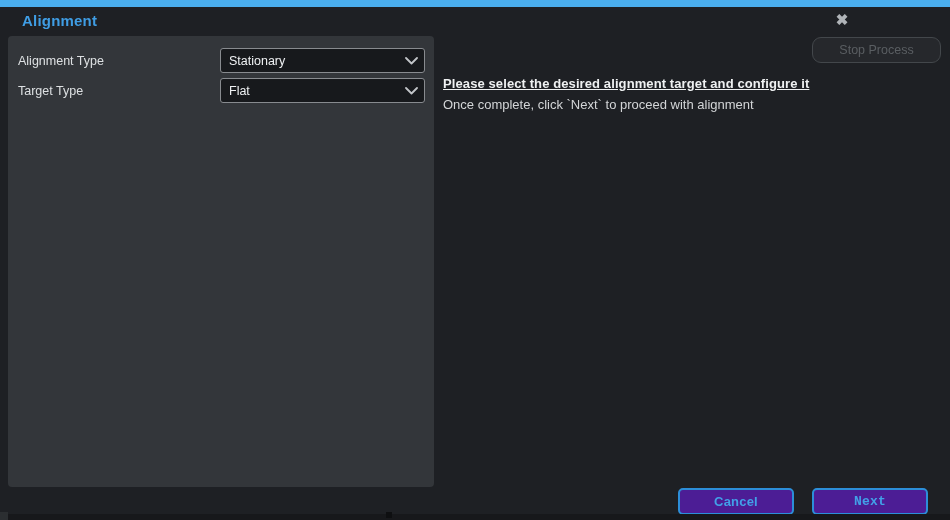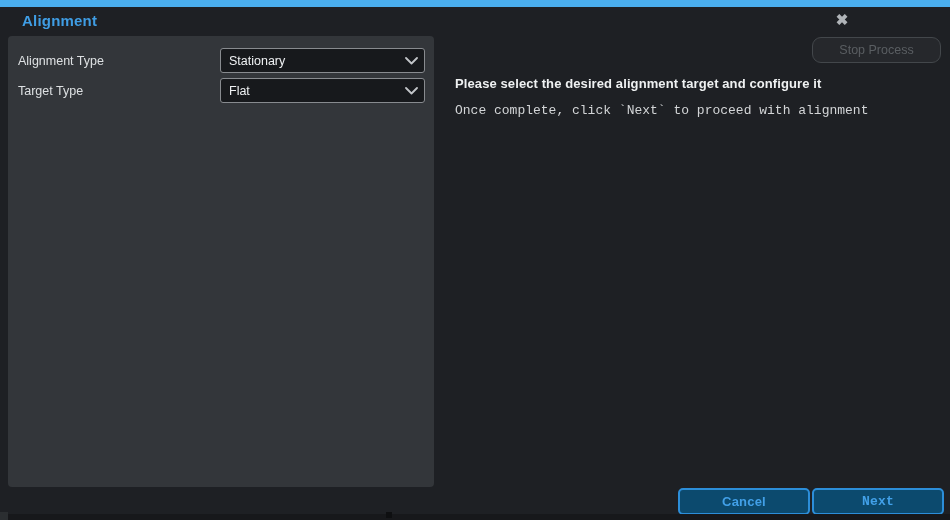--- a/index.html
+++ b/index.html
@@ -58,28 +58,29 @@
   .stop-btn {
     position: absolute; left: 812px; top: 37px; width: 129px; height: 26px;
     background: #26282c; border: 1px solid #43474b; border-radius: 9px;
     color: #5a5e62; font-size: 12.5px;
     display: flex; align-items: center; justify-content: center;
     box-sizing: border-box; cursor: default;
   }
 
   .message { position: absolute; left: 443px; top: 76px; width: 470px; }
   .message-line1 {
-    color: #eff1f2; font-size: 13px; font-weight: bold; margin: 0 0 6px 12px;
+    color: #eff1f2; font-size: 13px; font-weight: bold; margin: 0 0 6px 0;
     letter-spacing: 0.1px;
+    text-decoration: underline;
   }
-  .message-line2 { color: #d3d5d7; font-size: 13px; margin: 12px; font-family: Liberation Mono, monospace; }
+  .message-line2 { color: #d3d5d7; font-size: 13px; margin: 0; }
 
   .footer-btn {
-    position: absolute; top: 488px; width: 132px; height: 27px;
-    background: #0c4a6e; border: 2px solid var(--btn-border, #2c8ed9); border-radius: 5px;
+    position: absolute; top: 488px; width: 116px; height: 27px;
+    background: #4c1d95; border: 2px solid var(--btn-border, #2c8ed9); border-radius: 5px;
     color: var(--btn-text, #42a0e8); font-size: 13px; font-weight: bold;
     display: flex; align-items: center; justify-content: center;
     box-sizing: border-box; cursor: pointer; letter-spacing: 0.2px;
   }
   .cancel-btn { left: 678px; }
   .next-btn { left: 812px; font-family: Liberation Mono, monospace; }
 
   .bottom-strip {
     position: absolute; left: 0; top: 514px; width: 950px; height: 6px;
     background: #17181b;

